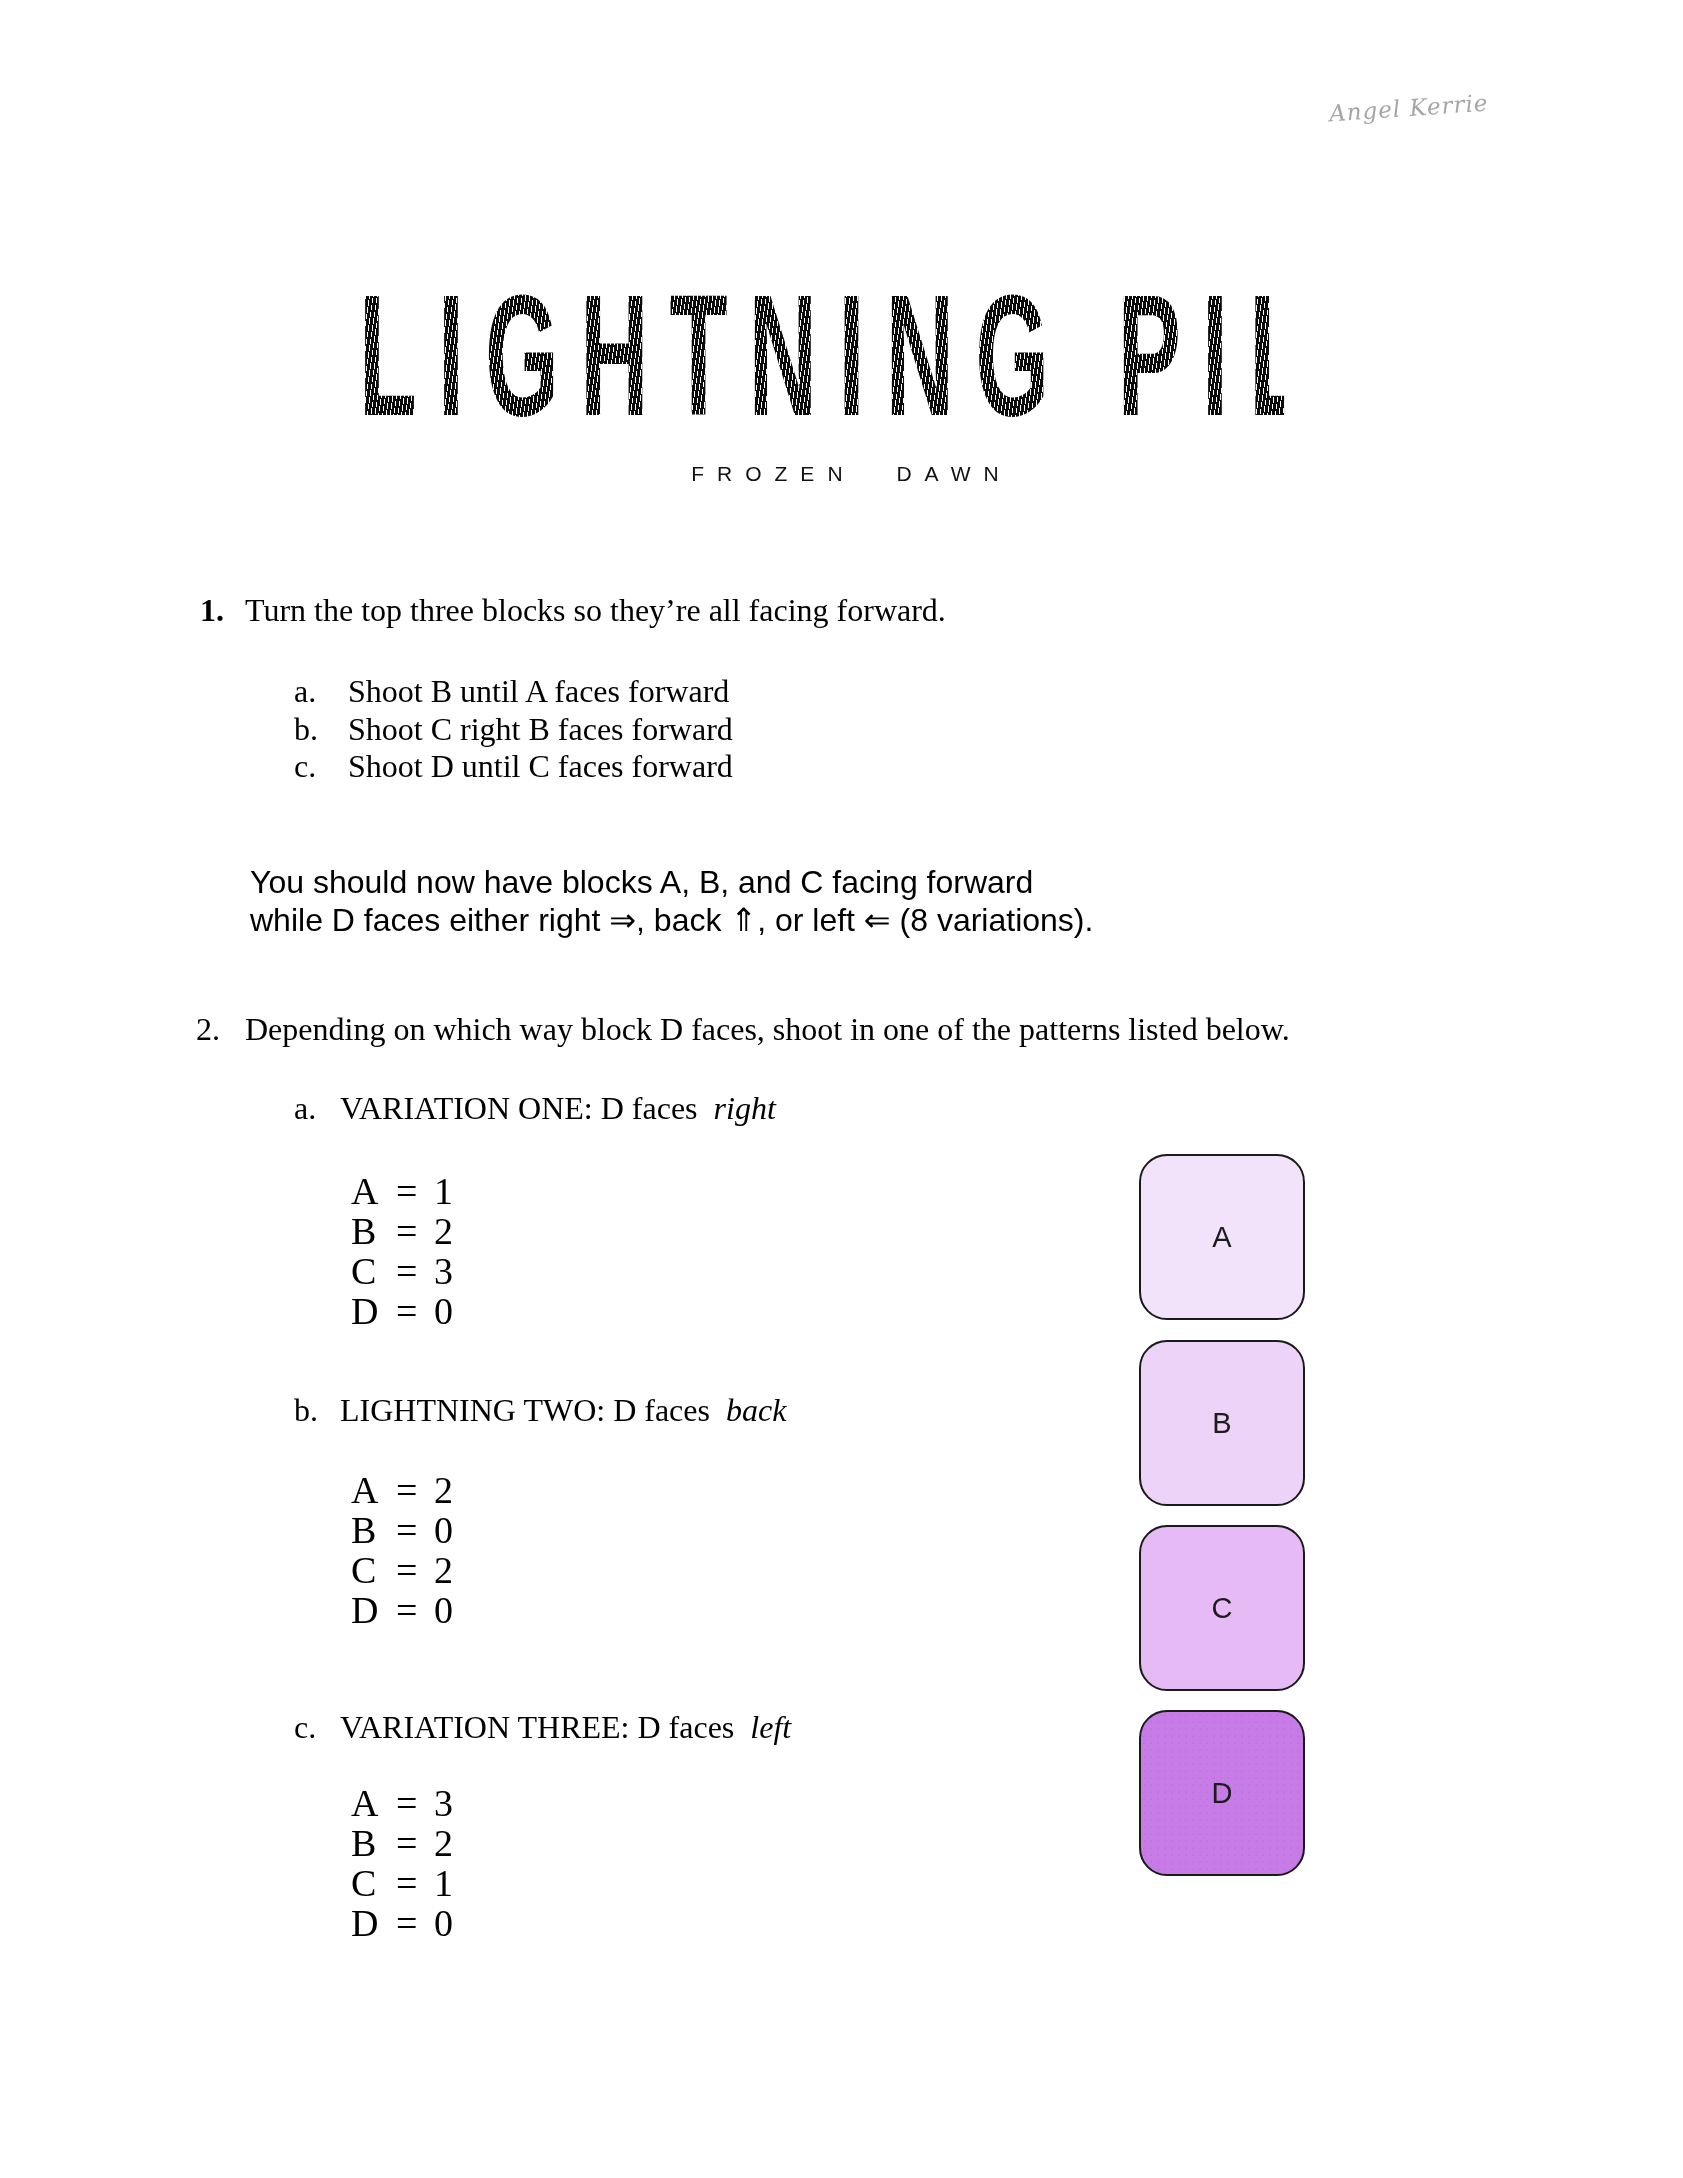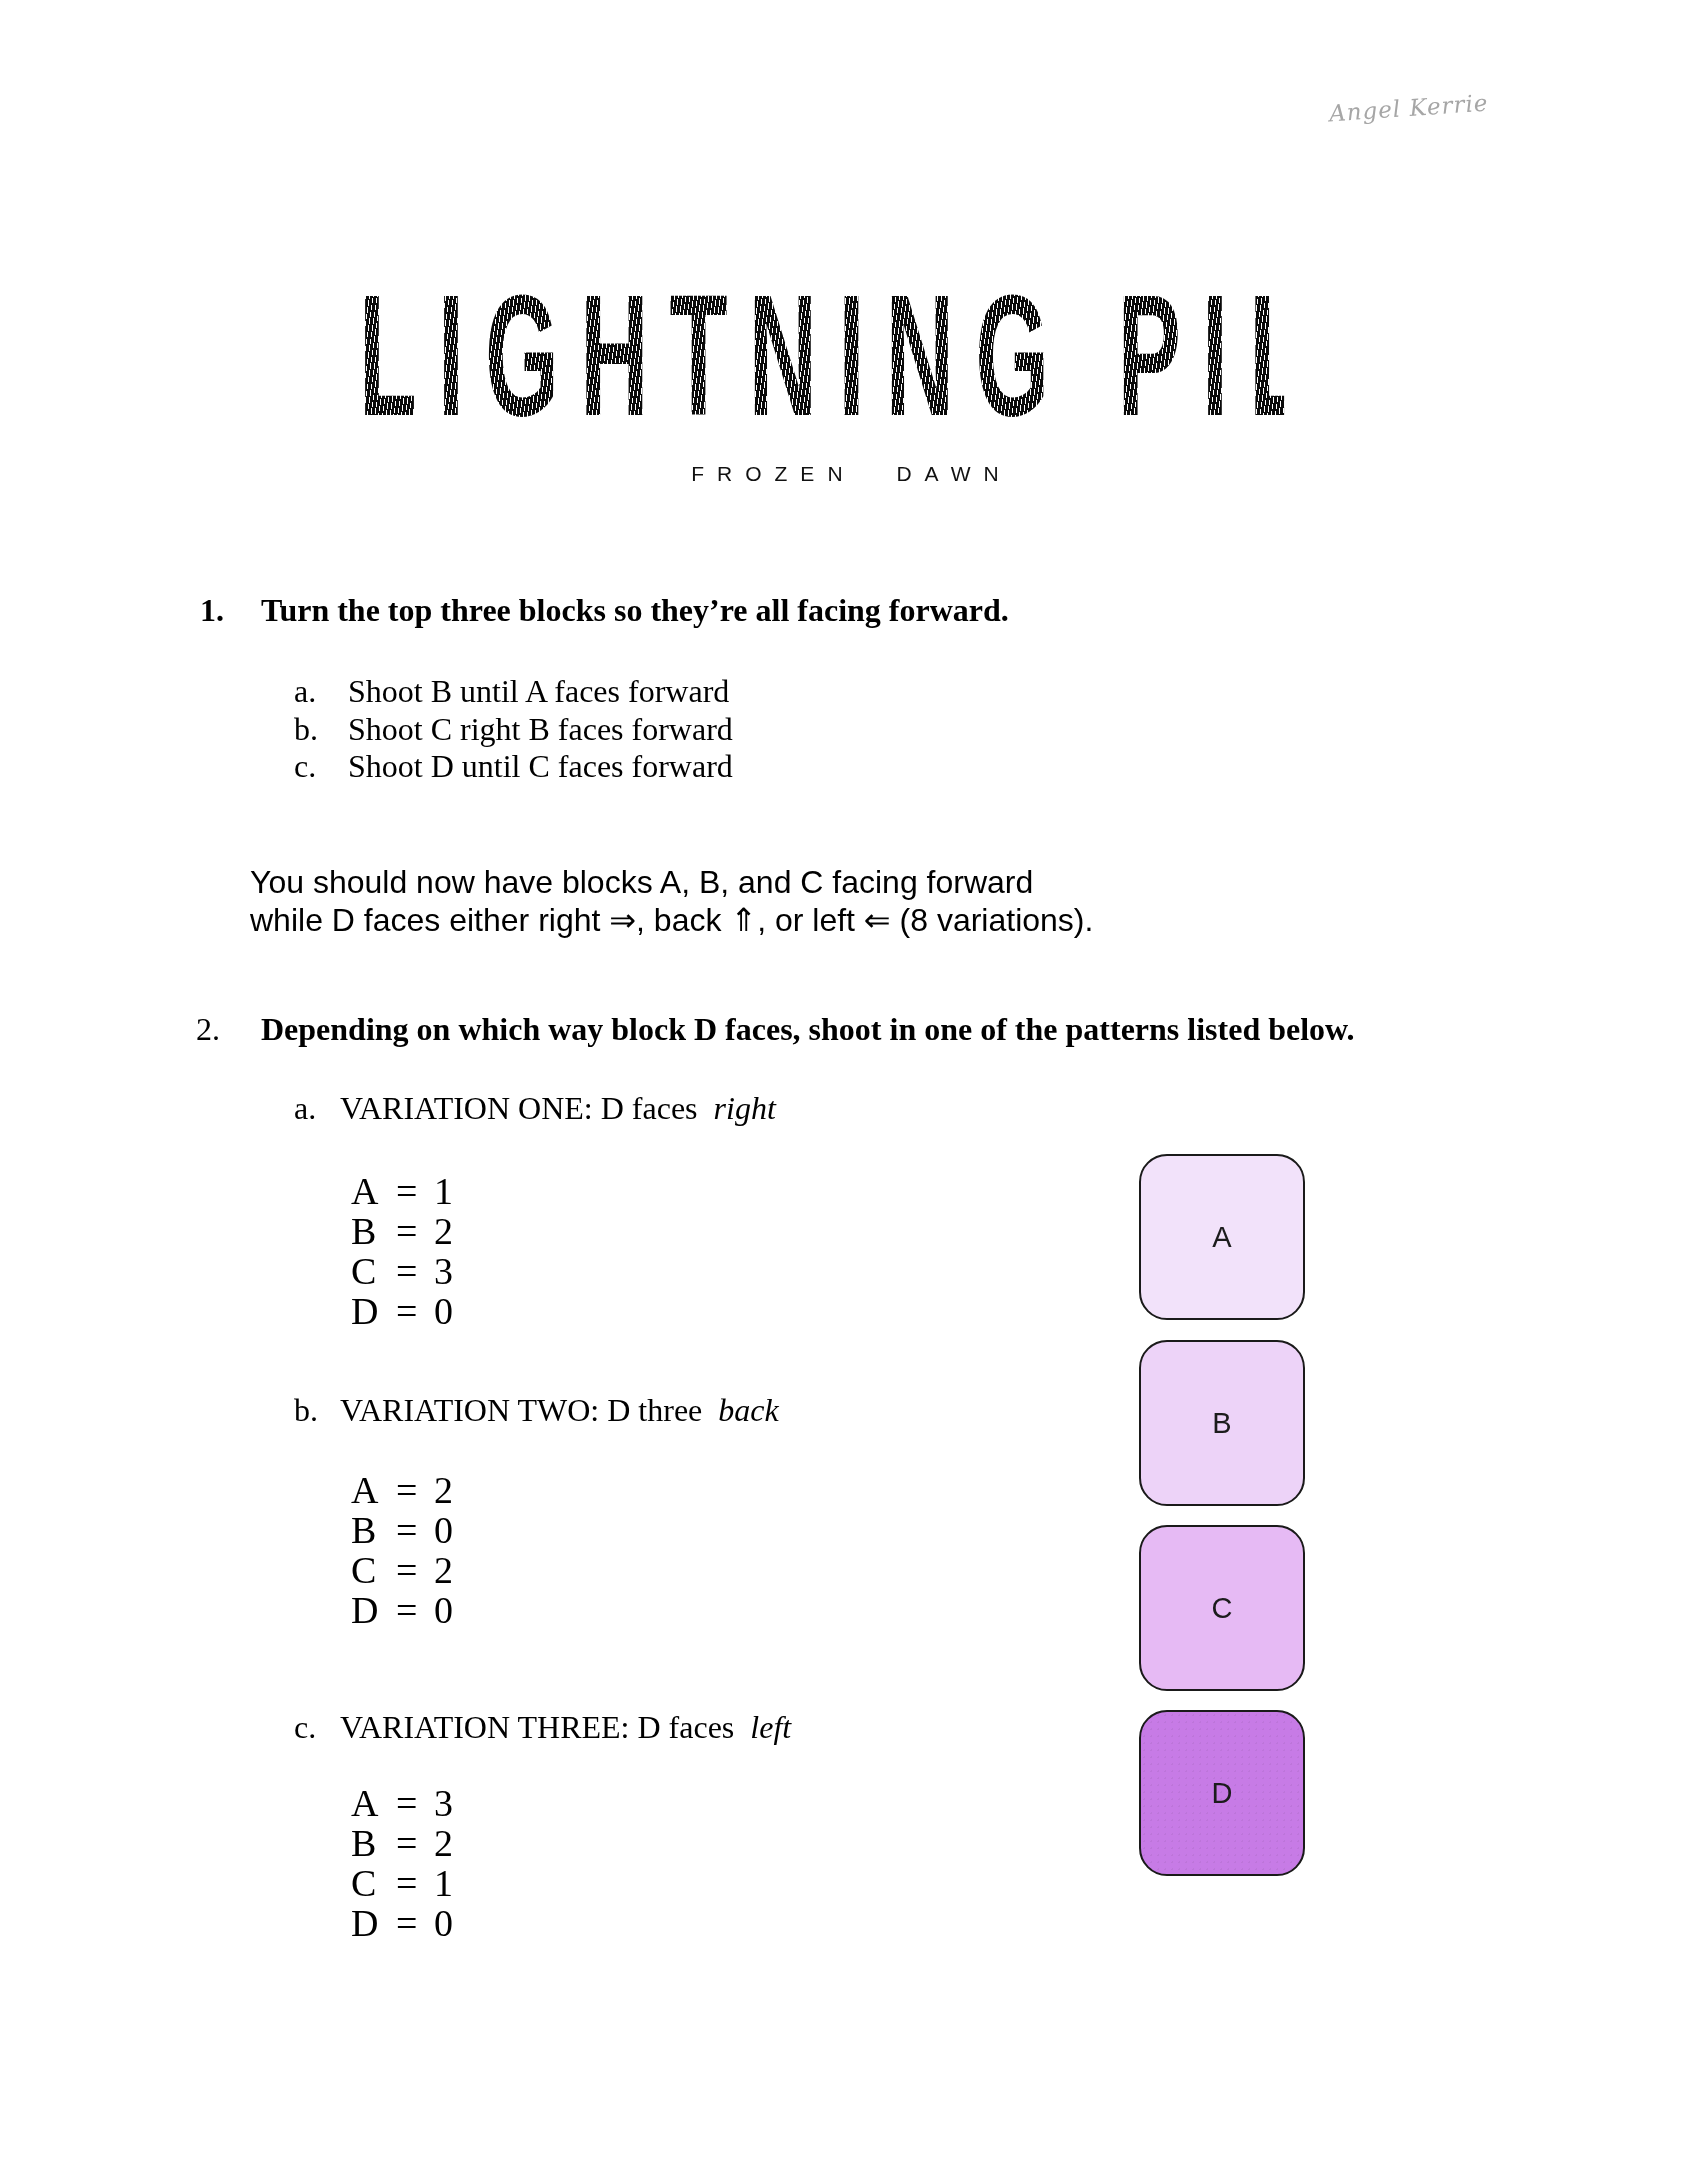--- a/index.html
+++ b/index.html
@@ -51,21 +51,21 @@
     font-family:"Liberation Sans", sans-serif;
     font-size:21px;
     letter-spacing:13px;
     word-spacing:22px;
     color:#111;
   }
   
   .step{position:absolute;left:0;width:1683px;height:40px;font-size:32px;line-height:1.15;}
   .step .num{position:absolute;left:200px;top:0;}
   .step .num2{position:absolute;left:196px;top:0;}
-  .step .txt{position:absolute;left:245px;top:0;font-weight:bold;margin-left:16px;}
+  .step .txt{position:absolute;left:245px;top:0;font-weight:normal;}
   .bold{font-weight:bold;}
   
   .subrow{position:absolute;left:294px;font-size:32px;line-height:1.15;white-space:nowrap;}
   .subrow .sublabel{display:inline-block;width:54px;}
   
   .note{position:absolute;left:250px;font-size:32px;line-height:1.15;white-space:nowrap;font-family:Liberation Sans, sans-serif;}
   
   .varrow{position:absolute;left:294px;font-size:32px;line-height:1.15;white-space:nowrap;}
   .varrow .sublabel{display:inline-block;width:46px;}
   .varrow i{margin-left:16px;}
@@ -130,21 +130,21 @@
     <span class="sublabel">a.</span><span>VARIATION ONE: D faces</span><i>right</i>
   </div>
   <div class="vals" style="top:1171px">
     <div class="valrow"><span class="vkey">A</span><span class="veq">=</span><span>1</span></div>
     <div class="valrow"><span class="vkey">B</span><span class="veq">=</span><span>2</span></div>
     <div class="valrow"><span class="vkey">C</span><span class="veq">=</span><span>3</span></div>
     <div class="valrow"><span class="vkey">D</span><span class="veq">=</span><span>0</span></div>
   </div>
 
   <div class="varrow" style="top:1392px">
-    <span class="sublabel">b.</span><span>VARIATION TWO: D three</span><i>back</i>
+    <span class="sublabel">b.</span><span>LIGHTNING TWO: D faces</span><i>back</i>
   </div>
   <div class="vals" style="top:1470px">
     <div class="valrow"><span class="vkey">A</span><span class="veq">=</span><span>2</span></div>
     <div class="valrow"><span class="vkey">B</span><span class="veq">=</span><span>0</span></div>
     <div class="valrow"><span class="vkey">C</span><span class="veq">=</span><span>2</span></div>
     <div class="valrow"><span class="vkey">D</span><span class="veq">=</span><span>0</span></div>
   </div>
 
   <div class="varrow" style="top:1709px">
     <span class="sublabel">c.</span><span>VARIATION THREE: D faces</span><i>left</i>

